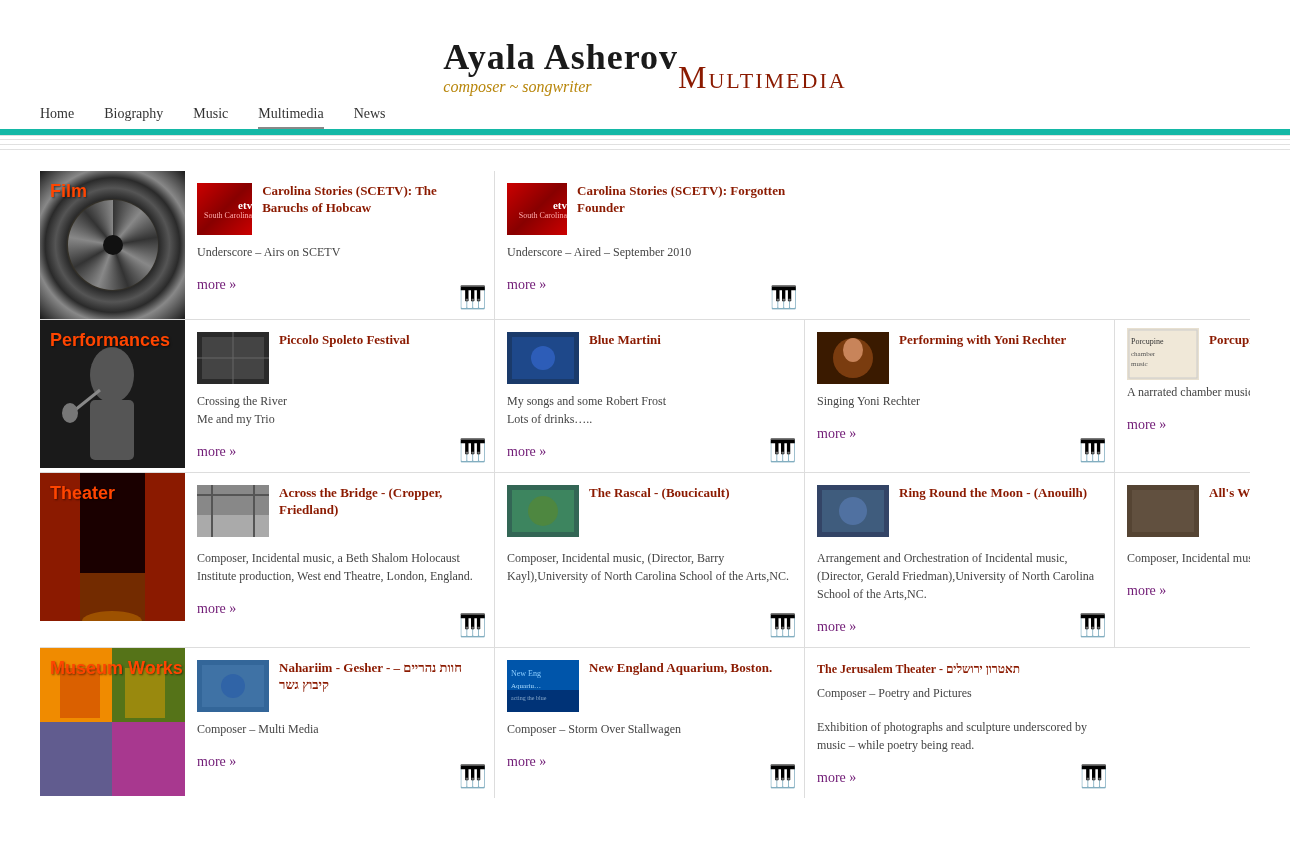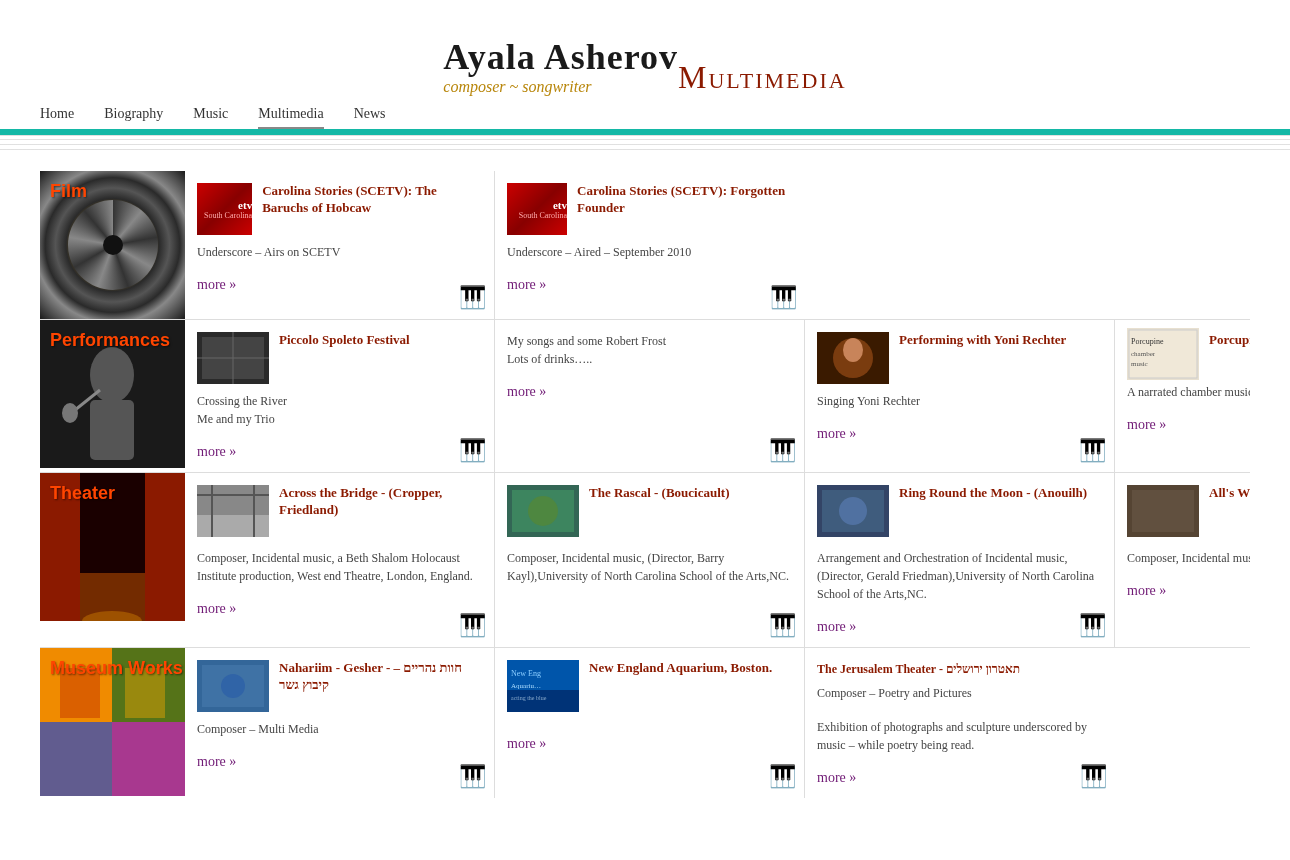--- a/index.html
+++ b/index.html
@@ -174,20 +174,30 @@
         <div class="card-body">Crossing the River</div>
         <div class="card-body">Me and my Trio</div>
         <br>
         <a class="card-more">more »</a>
         <div class="piano-icon">
           <span style="font-size:22px; letter-spacing:-1px; color:#222;">🎹</span>
         </div>
       </div>
 
       <div class="card">
+        <div class="card-top">
+          <div class="perf-thumb-2">
+            <svg width="72" height="52">
+              <rect width="72" height="52" fill="#1a3a6a"></rect>
+              <rect x="5" y="5" width="62" height="42" fill="#2255aa" opacity="0.5"></rect>
+              <circle cx="36" cy="26" r="12" fill="#3366cc" opacity="0.7"></circle>
+            </svg>
+          </div>
+          <div class="card-title">Blue Martini</div>
+        </div>
         <div class="card-body">My songs and some Robert Frost</div>
         <div class="card-body">Lots of drinks…..</div>
         <br>
         <a class="card-more">more »</a>
         <div class="piano-icon">
           <span style="font-size:22px; letter-spacing:-1px; color:#222;">🎹</span>
         </div>
       </div>
 
       <div class="card">
@@ -364,20 +374,21 @@
             <svg width="72" height="52">
               <rect width="72" height="52" fill="#0055aa"></rect>
               <rect x="0" y="30" width="72" height="22" fill="#003377"></rect>
               <text x="4" y="16" font-size="8" fill="#88ccff">New Eng</text>
               <text x="4" y="28" font-size="7" fill="#aaddff">Aquariu…</text>
               <text x="4" y="40" font-size="6" fill="#88aacc">acting the blue</text>
             </svg>
           </div>
           <div class="card-title">New England Aquarium, Boston.</div>
         </div>
+        <div class="card-body">Composer – Storm Over Stallwagen</div>
         <br>
         <a class="card-more">more »</a>
         <div class="piano-icon">
           <span style="font-size:22px; letter-spacing:-1px; color:#222;">🎹</span>
         </div>
       </div>
 
       <div class="card">
         <div class="card-body" style="font-weight:bold; color:#8b1a00; margin-bottom:6px;">The Jerusalem Theater - תאטרון ירושלים</div>
         <div class="card-body">Composer – Poetry and Pictures</div>

